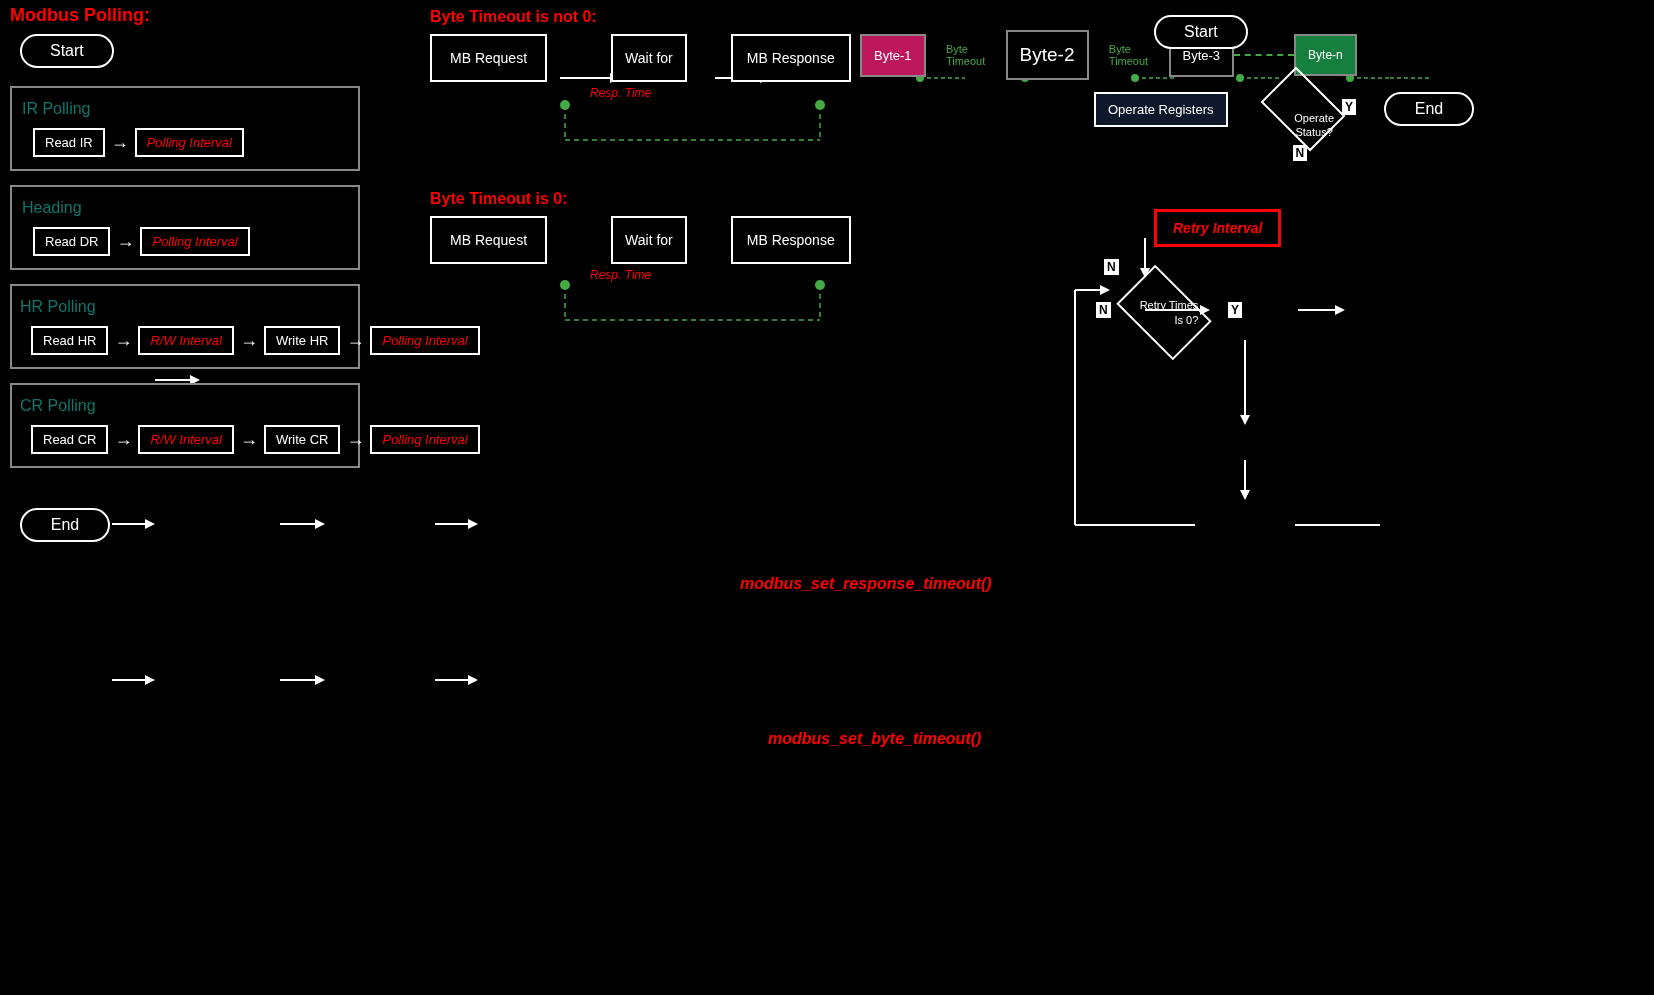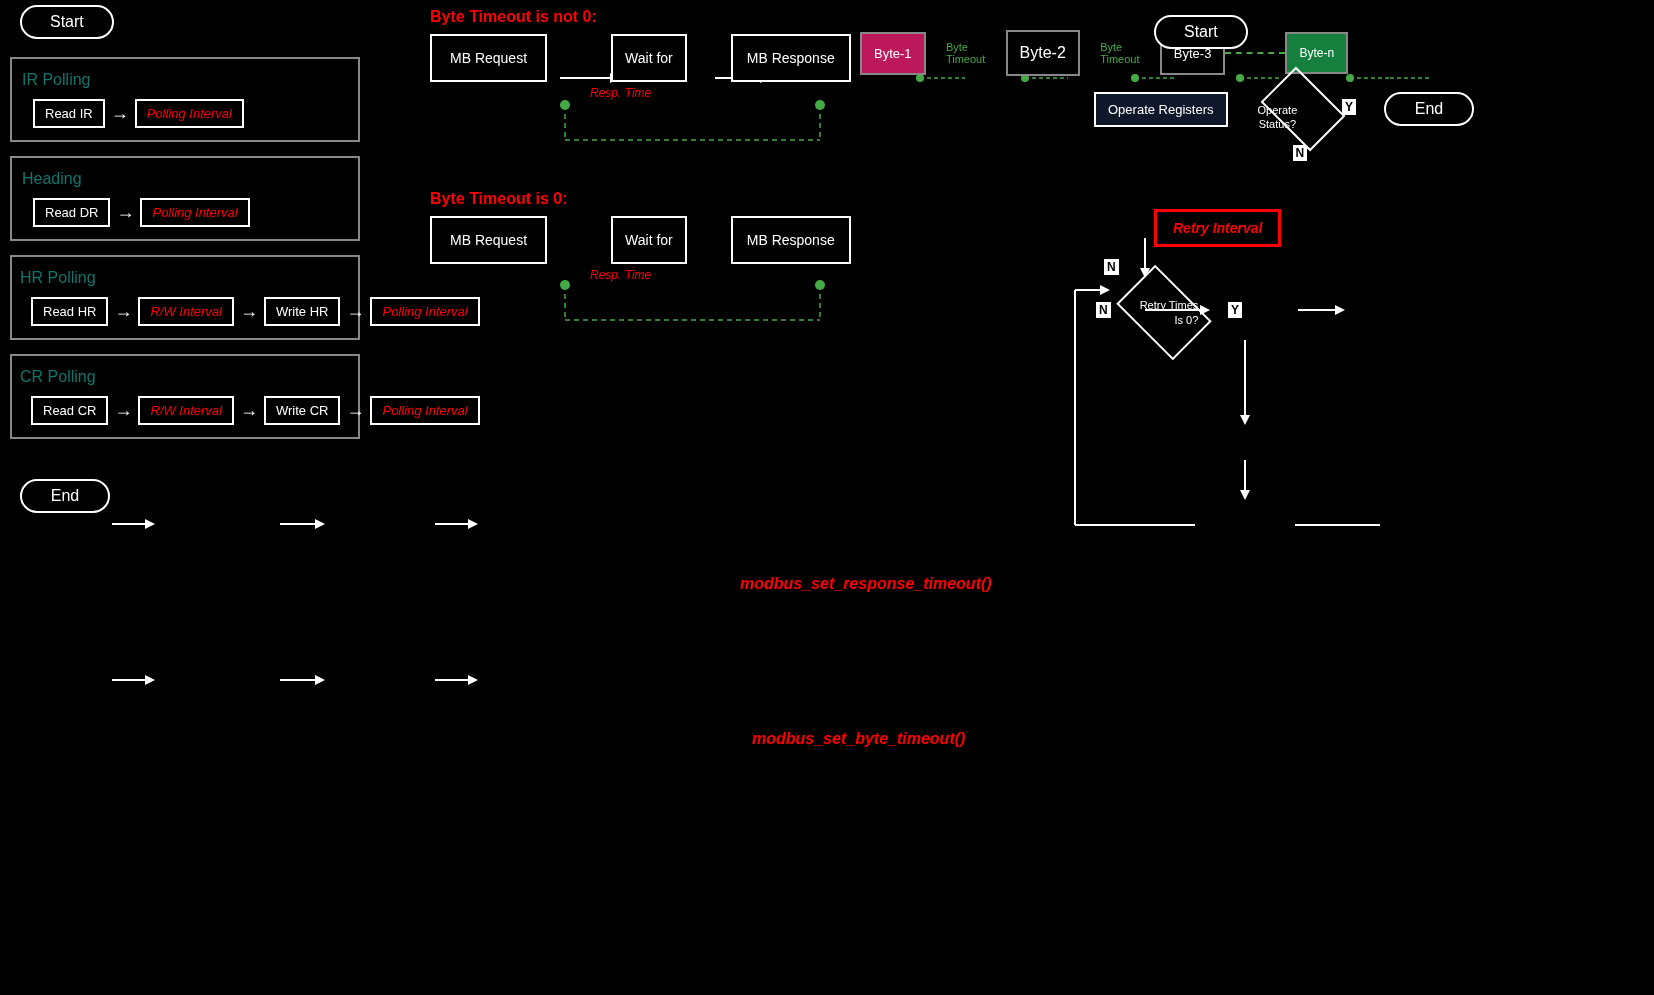--- a/index.html
+++ b/index.html
@@ -234,20 +234,21 @@
 
   <line x1="1295" y1="525" x2="1380" y2="525" stroke="#fff" stroke-width="2"></line>
 
   <line x1="1075" y1="525" x2="1075" y2="290" stroke="#fff" stroke-width="2"></line>
   <line x1="1075" y1="290" x2="1100" y2="290" stroke="#fff" stroke-width="2"></line>
   <polygon points="1100,285 1110,290 1100,295" fill="#fff"></polygon>
 
 </svg>
 
 <div class="left-panel">
+  <div class="section-title-red">Modbus Polling:</div>
   <div class="oval-btn" style="margin-left:10px;">Start</div>
 
   
   <div class="polling-box" style="margin-top:18px;">
     <div class="polling-box-title">IR Polling</div>
     <div class="flow-row">
       <div class="flow-box">Read IR</div>
       <div class="arrow-right">→</div>
       <div class="flow-box-red">Polling Interval</div>
     </div>
@@ -308,21 +309,21 @@
   <div style="position:relative; height:30px; margin-top:4px;">
     <span style="color:#ff0000; font-style:italic; font-size:12px; position:absolute; left:160px;">Resp. Time</span>
   </div>
 </div>
 
 <div style="position:absolute; left:860px; top:30px; display:flex; align-items:center;">
   <div style="border:2px solid #888; padding:12px 12px; color:#fff; font-size:13px; background:#be185d;">Byte-1</div>
   <div style="display:flex; flex-direction:column; align-items:center; width:80px;">
     <span style="color:#4a4; font-size:11px; white-space:nowrap;">Byte<br>Timeout</span>
   </div>
-  <div style="border:2px solid #888; padding:12px 12px; color:#fff; font-size:16px; background:#000;">Byte-2</div>
+  <div style="border:2px solid #888; padding:12px 12px; color:#fff; font-size:19px; background:#000;">Byte-2</div>
   <div style="display:flex; flex-direction:column; align-items:center; width:80px;">
     <span style="color:#4a4; font-size:11px; white-space:nowrap;">Byte<br>Timeout</span>
   </div>
   <div style="border:2px solid #888; padding:12px 12px; color:#fff; font-size:13px; background:#000;">Byte-3</div>
   <div style="width:60px; border-top:2px dashed #4a4; margin-top:0;"></div>
   <div style="border:2px solid #888; padding:12px 12px; color:#fff; font-size:12px; background:#15803d;">Byte-n</div>
 </div>
 
 <div style="position:absolute; left:430px; top:190px;">
   <div class="byte-timeout-title">Byte Timeout is 0:</div>
@@ -334,38 +335,38 @@
     <div class="flow-box" style="padding: 14px 14px; font-size:14px;">MB Response</div>
   </div>
   <div style="position:relative; height:30px; margin-top:4px;">
     <span style="color:#ff0000; font-style:italic; font-size:12px; position:absolute; left:160px;">Resp. Time</span>
   </div>
 </div>
 
 <div style="position:absolute; left:740px; top:575px;">
   <span class="code-label">modbus_set_response_timeout()</span>
 </div>
-<div style="position:absolute; left:752px; top:730px;">
+<div style="position:absolute; left:768px; top:730px;">
   <span class="code-label">modbus_set_byte_timeout()</span>
 </div>
 
 <div style="position:absolute; right:180px; top:5px; width:380px;">
 
   
   <div style="margin-top:10px; margin-left:60px;">
     <div class="oval-btn" style="display:inline-flex;">Start</div>
   </div>
 
   
   <div style="margin-top:30px; display:flex; align-items:center; gap:20px;">
     <div class="operate-box">Operate Registers</div>
 
     <div style="position:relative; width:100px; height:60px; margin-left:10px;">
       <div style="position:absolute; top:5px; left:10px; width:70px; height:50px; border:2px solid #fff; transform:rotate(45deg);"></div>
-      <div style="position:absolute; top:8px; left:0; width:100%; height:100%; display:flex; align-items:center; justify-content:flex-start;">
+      <div style="position:absolute; top:16px; left:0; width:100%; height:100%; display:flex; align-items:center; justify-content:flex-end;">
         <span style="color:#fff; font-size:11px; text-align:center; line-height:1.3; z-index:1;">Operate<br>Status?</span>
       </div>
 
       <span style="position:absolute; top:20px; right:-22px; color:#000; background:#fff; font-size:12px; font-weight:bold; padding:1px 3px;">Y</span>
 
       <span style="position:absolute; bottom:-22px; left:35px; color:#000; background:#fff; font-size:12px; font-weight:bold; padding:1px 3px;">N</span>
     </div>
 
     <div style="margin-left:30px;">
       <div class="oval-btn">End</div>

